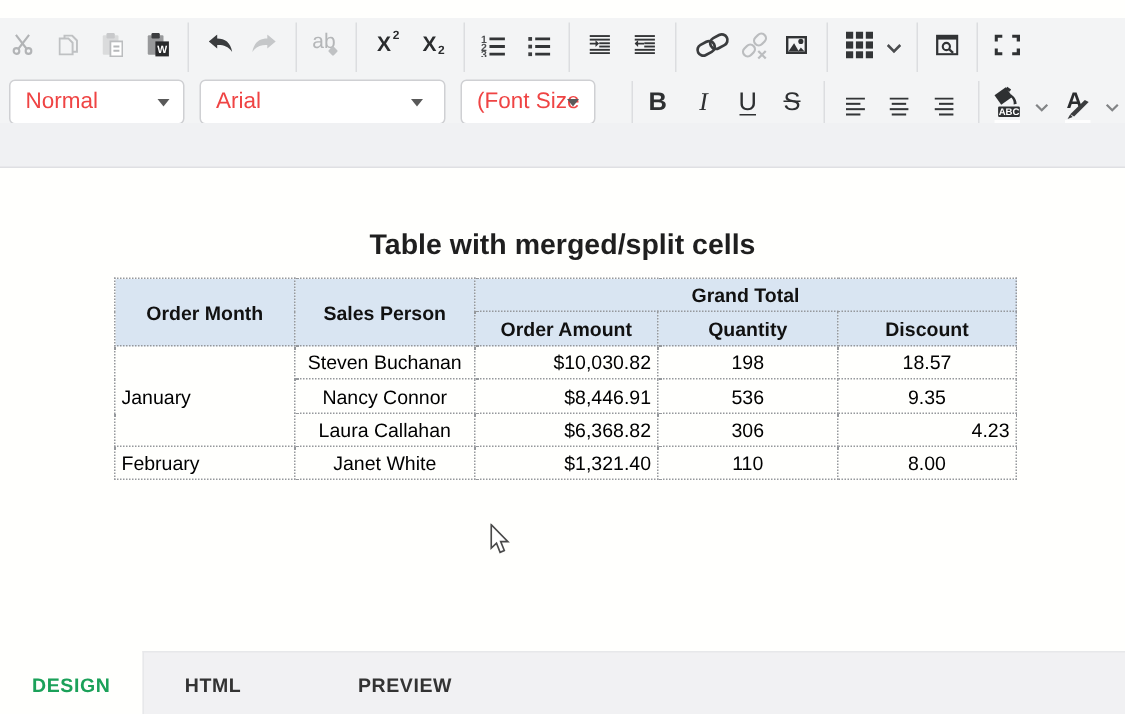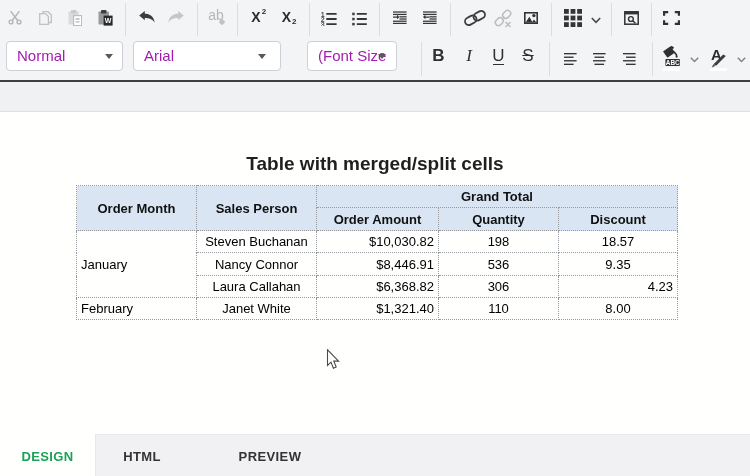--- a/index.html
+++ b/index.html
@@ -1,23 +1,23 @@
 <!DOCTYPE html>
 <html><head>
 <meta charset="utf-8">
 <style>
   * { margin:0; padding:0; box-sizing:border-box; }
   html,body { width:750px; height:476px; font-family:"Liberation Sans", sans-serif; background:#fffffd; overflow:hidden; }
   .abs { position:absolute; }
-  .toolbar { position:absolute; left:0; top:0; width:750px; height:82px; background:#f3f4f5; border-bottom:2px solid #404040; }
+  .toolbar { position:absolute; left:0; top:12px; width:750px; height:82px; background:#f3f4f5; border-bottom:2px solid #404040; }
   .sep1 { position:absolute; top:2.5px; width:1px; height:33px; background:#dcdde0; }
   .sep2 { position:absolute; top:41.5px; width:1px; height:34px; background:#dcdde0; }
   svg { display:block; }
   .selbox { position:absolute; top:41px; height:30px; background:#fff; border:1px solid #cfd0d3; border-radius:4px; }
-  .selbox .txt { position:absolute; left:10px; top:0; line-height:28px; font-size:15px; color:#a21caf; white-space:nowrap; overflow:hidden; }
+  .selbox .txt { position:absolute; left:10px; top:0; line-height:28px; font-size:15px; color:#ef4444; white-space:nowrap; overflow:hidden; }
   .selbox .car { position:absolute; top:12px; width:0; height:0; border-left:4.5px solid transparent; border-right:4.5px solid transparent; border-top:5px solid #595959; }
   .strip { position:absolute; left:0; top:82px; width:750px; height:30px; background:#f0f1f3; border-bottom:1px solid #dfe0e3; }
   .content { position:absolute; left:0; top:112px; width:750px; height:322px; background:#fffffd;padding-left:32px; }
   .title { position:absolute; left:0; top:41px; width:750px; text-align:center; font-weight:bold; font-size:19px; color:#1f1f1f; }
   table.tbl { position:absolute; left:76px; top:73px; border-collapse:collapse; table-layout:fixed; }
   table.tbl td { border:1px dotted #95989c; font-size:13px; color:#000; padding:0 4px; height:22px; background:#fffffd; }
   table.tbl td.hd { background:#d9e5f2; font-weight:bold; text-align:center; color:#111; }
   .tabbar { position:absolute; left:0; top:433.5px; width:750px; height:42px; background:#fffffd; }
   .tabgray { position:absolute; left:95px; top:0; width:655px; height:42px; background:#f1f1f3; border-top:1px solid #e7e8ea; border-left:1px solid #e7e8ea; }
   .tab { position:absolute; top:2px; height:42px; line-height:42px; font-size:13px; font-weight:bold; letter-spacing:0.4px; color:#333; text-align:center; }
@@ -181,21 +181,21 @@
   <div class="abs" style="left:663px;top:11px">
     <svg width="17" height="14" viewBox="0 0 17 14" fill="none" stroke="#2f3133" stroke-width="2.2">
       <path d="M1.1 4.7 V1.1 H5.2 M11.8 1.1 H15.9 V4.7 M15.9 9.3 V12.9 H11.8 M5.2 12.9 H1.1 V9.3"></path>
     </svg>
   </div>
 
   <div class="selbox" style="left:6px; width:117px;">
       <span class="txt">Normal</span>
       <span class="car" style="right:9px"></span>
     </div>
-  <div class="selbox" style="left:133px; width:148px;text-align:right;">
+  <div class="selbox" style="left:133px; width:164px;text-align:right;">
       <span class="txt">Arial</span>
       <span class="car" style="right:14px"></span>
     </div>
   <div class="selbox" style="left:307px; width:90px;">
       <span class="txt">(Font Size</span>
       <span class="car" style="right:10px"></span>
     </div>
 
   <div class="abs" style="left:430px; top:46.5px; width:17px; text-align:center; font-size:17px; line-height:17px; font-weight:bold; color:#2e3032;">B</div>
   <div class="abs" style="left:461px; top:46.5px; width:16px; text-align:center; font-size:17px; line-height:17px; font-style:italic; font-family:'Liberation Serif',serif; color:#2e3032;">I</div>

